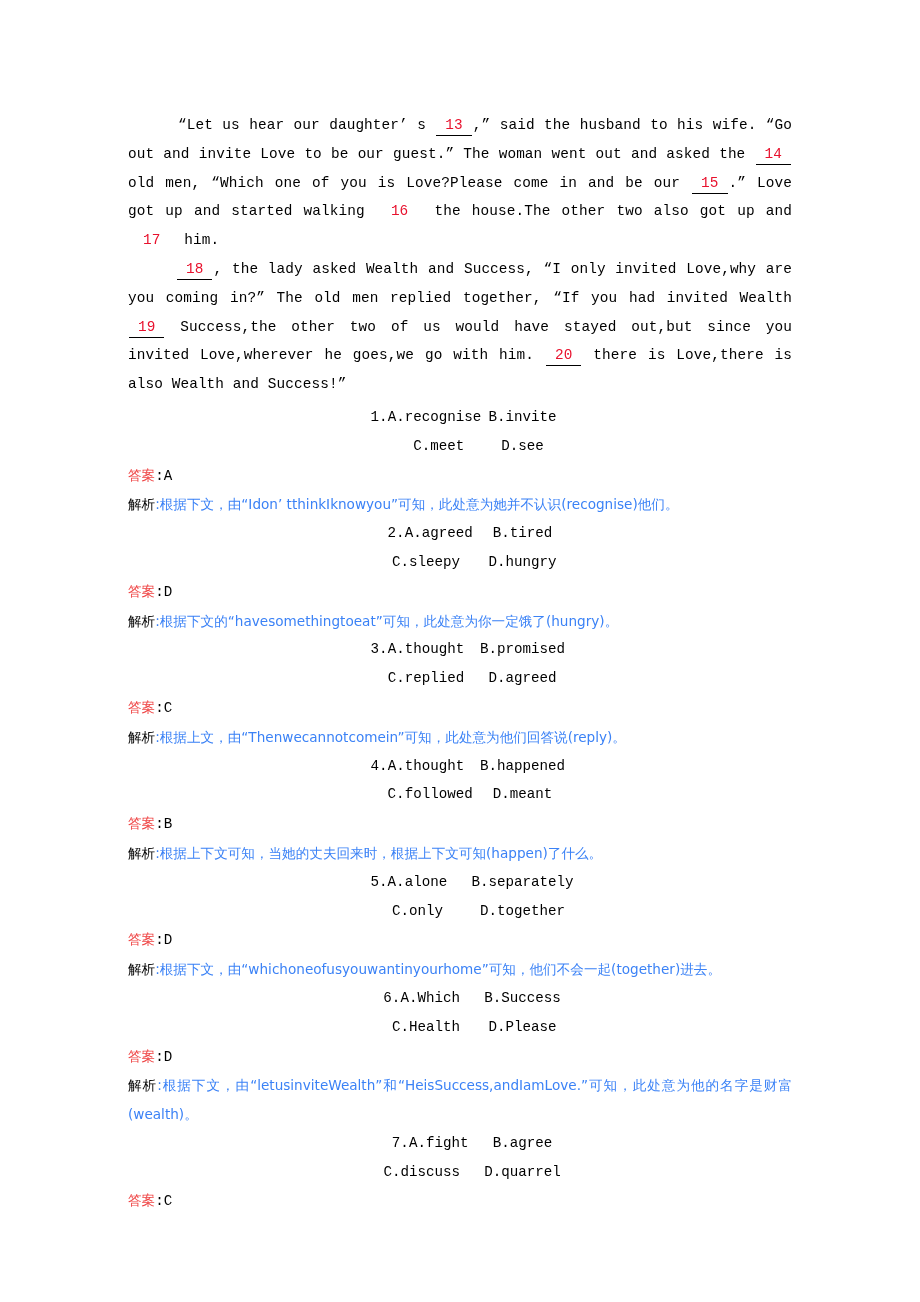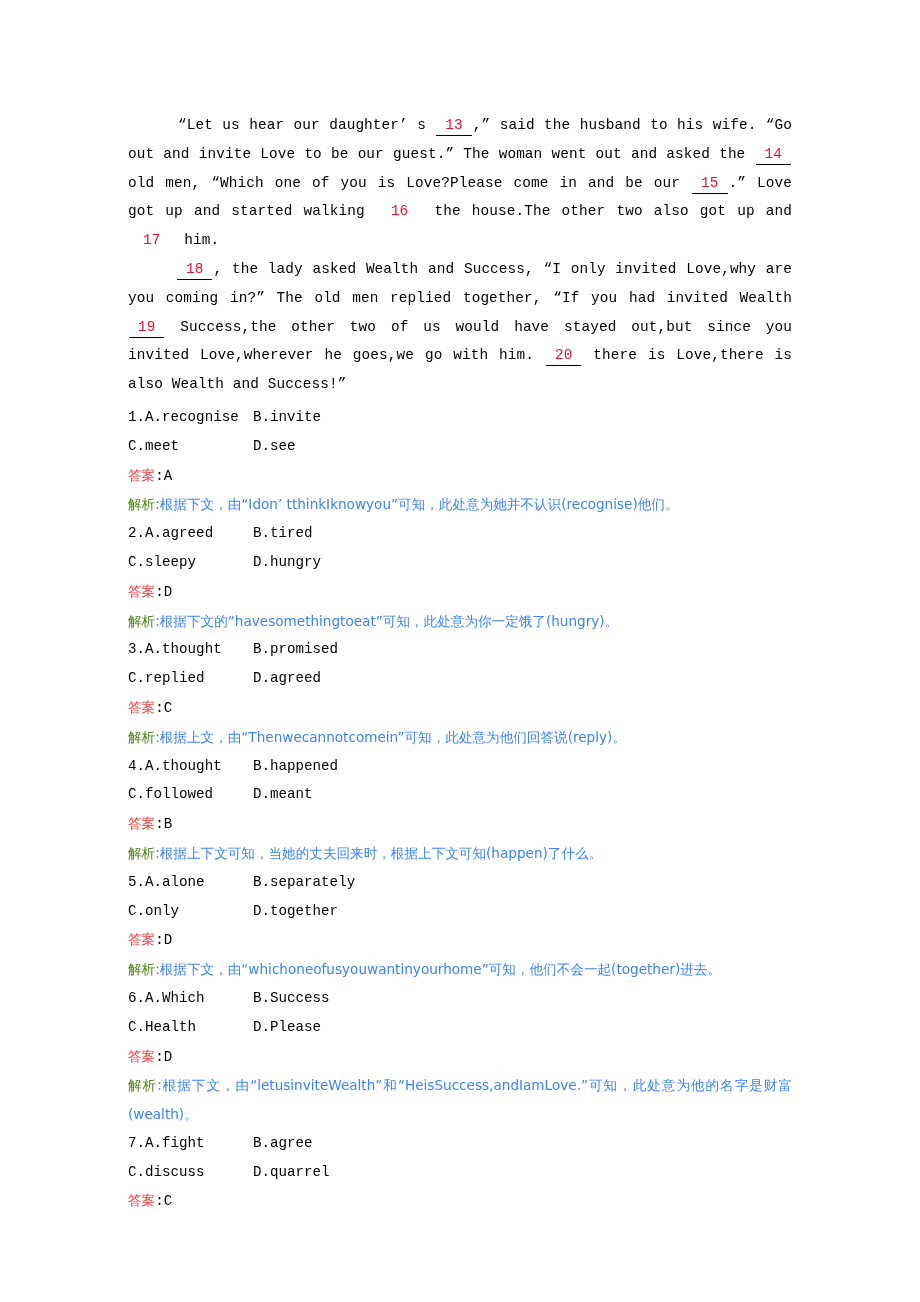--- a/index.html
+++ b/index.html
@@ -62,20 +62,21 @@
   
   .qlist { margin-top: 4px; }
   .qblock { margin: 0; }
 
   .optrow {
     font-family: "Liberation Mono", "DejaVu Sans Mono", monospace;
     font-size: 14.2px;
     line-height: 28.8px;
     white-space: nowrap;
     margin: 0;
+    text-align: center;
   }
   .optrow .col-a {
     display: inline-block;
     width: 125px;
   }
   .optrow .col-b {
     display: inline-block;
   }
 
   .answer {
@@ -95,21 +96,21 @@
 
   .analysis {
     font-size: 14.2px;
     line-height: 28.8px;
     margin: 0;
     font-family: "DejaVu Sans", sans-serif;
     text-align: justify;
     text-justify: inter-character;
   }
   .analysis .lbl {
-    color: #4d7c0f;
+    color: #000000;
     font-size: 13.6px;
   }
   .analysis .body {
     color: #3b82f6;
     font-size: 13.6px;
   }
 </style>
 </head>
 <body>
 

